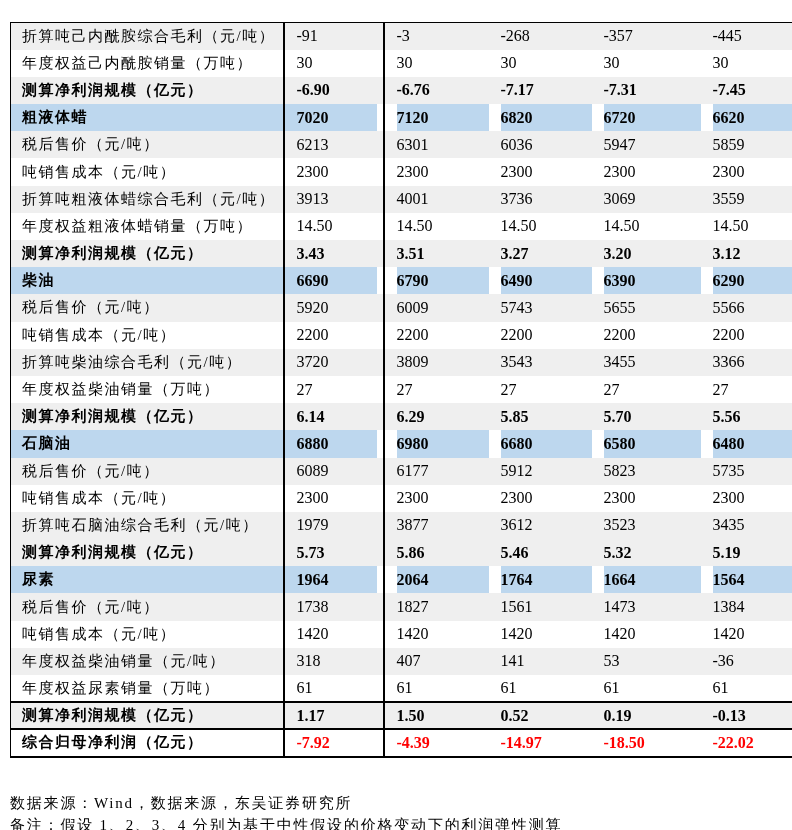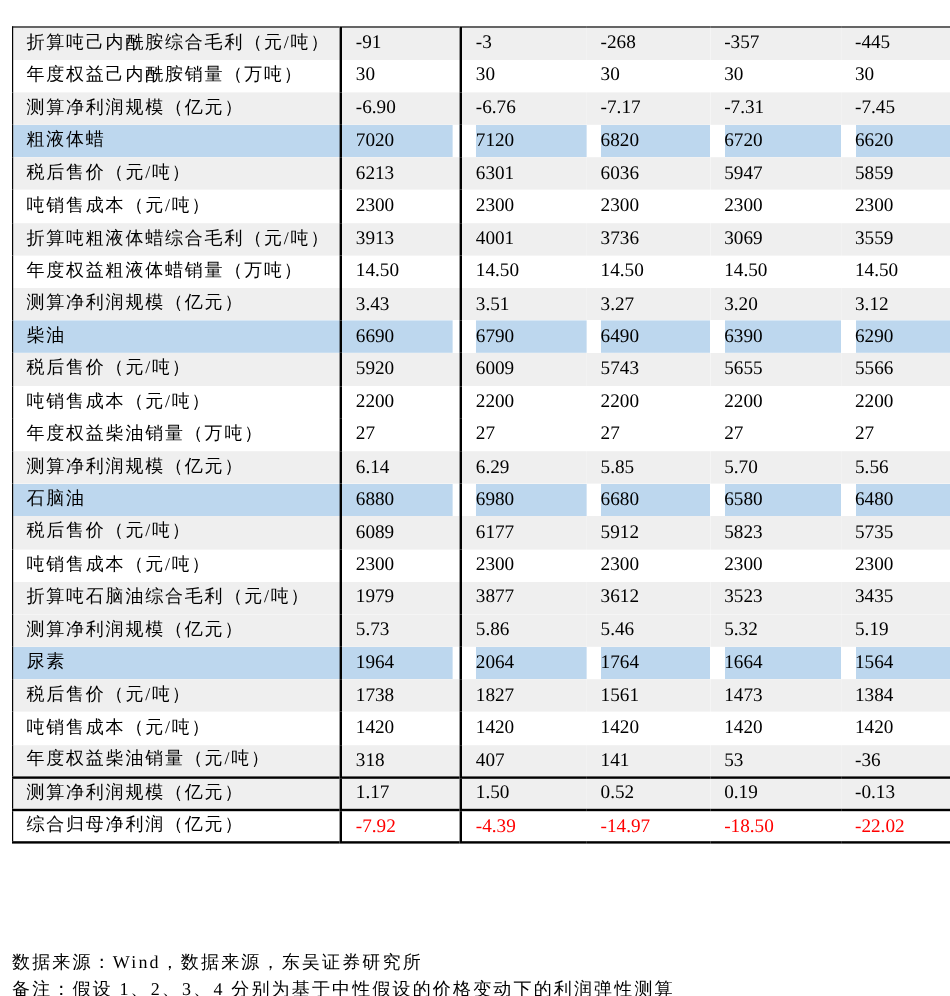--- a/index.html
+++ b/index.html
@@ -45,21 +45,21 @@
   }
   tr.shade-blue td.col2,
   tr.shade-blue td.col3,
   tr.shade-blue td.col4,
   tr.shade-blue td.col5{
     background:linear-gradient(to right,#ffffff 12px,var(--blue) 12px);
   }
   
   tr.kind-product td,
   tr.kind-subtotal td,
-  tr.kind-total td{font-weight:normal;}
+  tr.kind-total td{font-weight:bold;}
   tr.kind-total td.value-cell{color:var(--red);}
   tr.sep-above td{border-top:2.5px solid var(--line);}
   
   .footer{
     position:absolute;left:10px;top:793px;
     font-size:15px;letter-spacing:1.8px;
   }
   .footer .line{line-height:20px;white-space:nowrap;}
   .footer .line + .line{margin-top:2px;}
 </style>
@@ -166,20 +166,28 @@
           <td class="value-cell col5">5566</td>
         </tr>
         <tr class="kind-data shade-white">
           <td class="label-cell">吨销售成本（元/吨）</td>
           <td class="value-cell col1">2200</td>
           <td class="value-cell col2">2200</td>
           <td class="value-cell col3">2200</td>
           <td class="value-cell col4">2200</td>
           <td class="value-cell col5">2200</td>
         </tr>
+        <tr class="kind-data shade-gray">
+          <td class="label-cell">折算吨柴油综合毛利（元/吨）</td>
+          <td class="value-cell col1">3720</td>
+          <td class="value-cell col2">3809</td>
+          <td class="value-cell col3">3543</td>
+          <td class="value-cell col4">3455</td>
+          <td class="value-cell col5">3366</td>
+        </tr>
         <tr class="kind-data shade-white">
           <td class="label-cell">年度权益柴油销量（万吨）</td>
           <td class="value-cell col1">27</td>
           <td class="value-cell col2">27</td>
           <td class="value-cell col3">27</td>
           <td class="value-cell col4">27</td>
           <td class="value-cell col5">27</td>
         </tr>
         <tr class="kind-subtotal shade-gray">
           <td class="label-cell">测算净利润规模（亿元）</td>
@@ -253,20 +261,28 @@
           <td class="value-cell col4">1420</td>
           <td class="value-cell col5">1420</td>
         </tr>
         <tr class="kind-data shade-gray">
           <td class="label-cell">年度权益柴油销量（元/吨）</td>
           <td class="value-cell col1">318</td>
           <td class="value-cell col2">407</td>
           <td class="value-cell col3">141</td>
           <td class="value-cell col4">53</td>
           <td class="value-cell col5">-36</td>
+        </tr>
+        <tr class="kind-data shade-white">
+          <td class="label-cell">年度权益尿素销量（万吨）</td>
+          <td class="value-cell col1">61</td>
+          <td class="value-cell col2">61</td>
+          <td class="value-cell col3">61</td>
+          <td class="value-cell col4">61</td>
+          <td class="value-cell col5">61</td>
         </tr>
         <tr class="kind-subtotal shade-gray sep-above">
           <td class="label-cell">测算净利润规模（亿元）</td>
           <td class="value-cell col1">1.17</td>
           <td class="value-cell col2">1.50</td>
           <td class="value-cell col3">0.52</td>
           <td class="value-cell col4">0.19</td>
           <td class="value-cell col5">-0.13</td>
         </tr>
         <tr class="kind-total shade-white sep-above">

